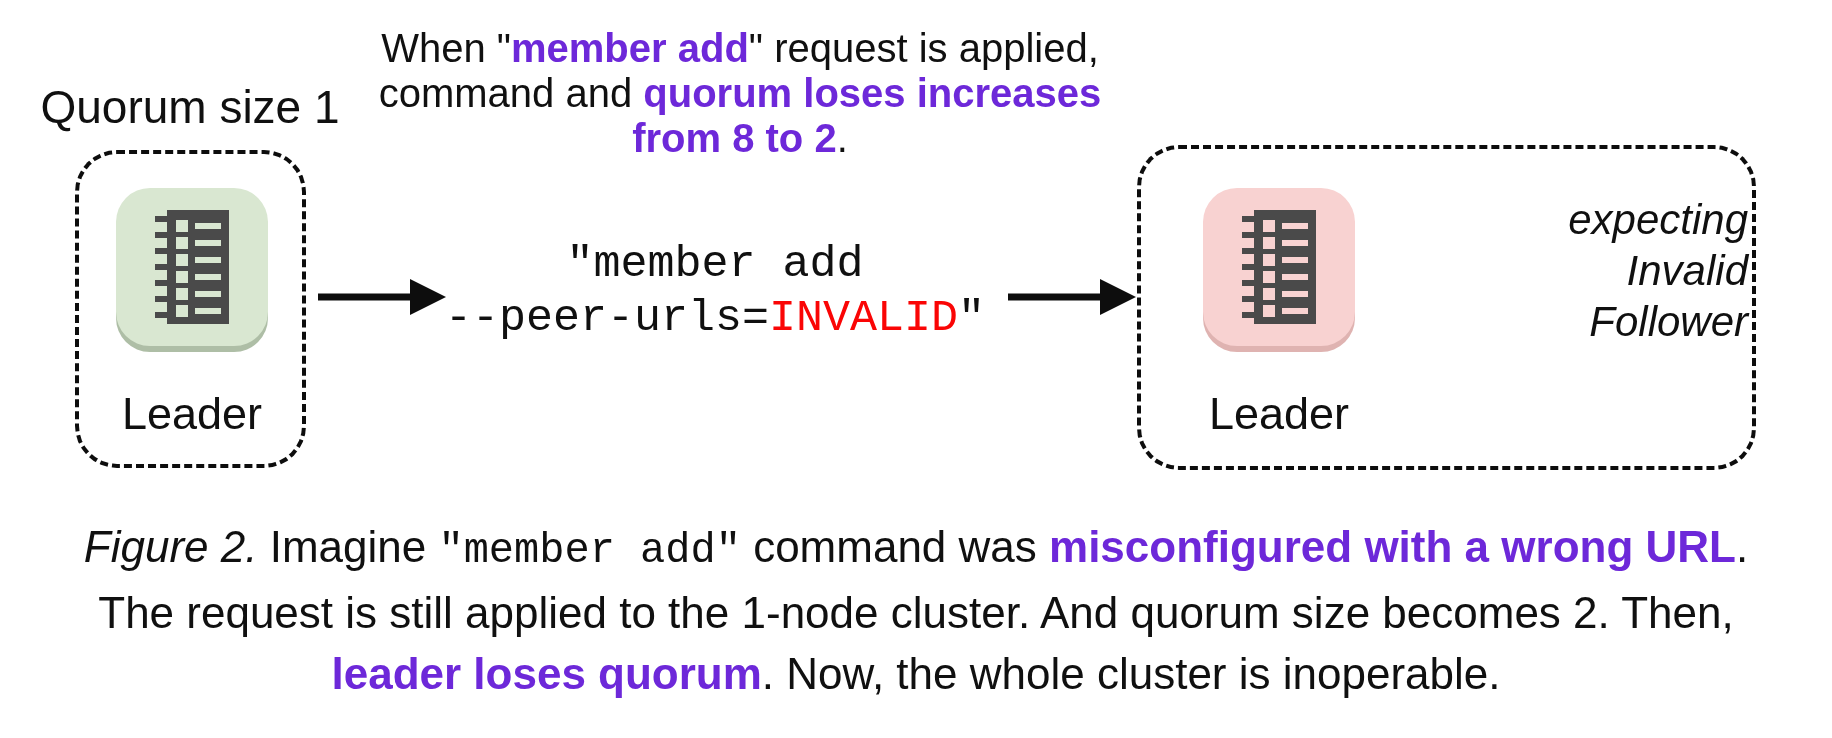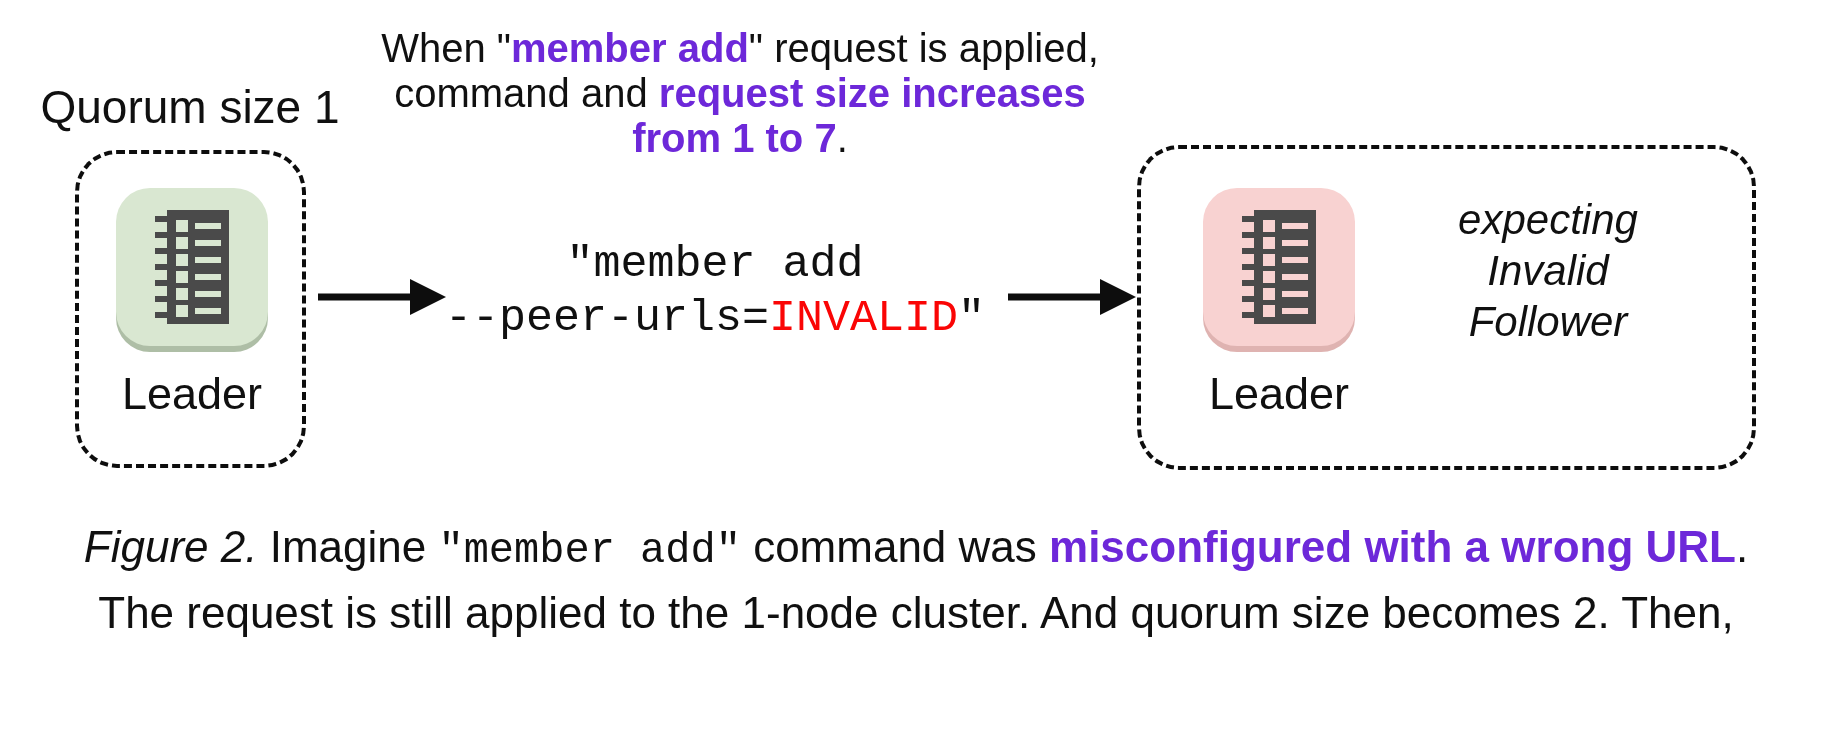--- a/index.html
+++ b/index.html
@@ -20,48 +20,48 @@
   .cluster-box{border:4px dashed #0d0d0d;border-radius:42px;background:transparent;}
   .box-left{left:75px;top:150px;width:223px;height:310px;}
   .box-right{left:1137px;top:145px;width:611px;height:317px;}
   
   .node-card{width:152px;height:158px;border-radius:34px;display:flex;
     align-items:center;justify-content:center;}
   .node-green{left:116px;top:188px;background:#D9E7D1;--accent:#D9E7D1;
     box-shadow:0 6px 0 #AEBEA6;}
   .node-pink{left:1203px;top:188px;background:#F8D2D1;--accent:#F8D2D1;
     box-shadow:0 6px 0 #DFB3B1;}
-  .node-label{font-size:45px;white-space:nowrap;}
+  .node-label{font-size:45px;white-space:nowrap;margin-top:20px;}
   
   .command{left:715px;top:238px;width:720px;text-align:center;
     font-family:"Liberation Mono","DejaVu Sans Mono",monospace;
     font-size:45px;line-height:54px;white-space:nowrap;}
   
-  .expecting{left:1548px;top:194px;width:400px;text-align:center;
+  .expecting{left:1548px;top:194px;width:400px;text-align:right;
     font-style:italic;font-size:42px;line-height:51px;}
   .cant-revert{left:1583px;top:388px;font-size:38px;font-weight:700;
     white-space:nowrap;}
   
   .caption{left:916px;top:516px;width:1800px;text-align:center;
     font-size:44px;line-height:61px;}
   .caption .mono{font-family:"Liberation Mono","DejaVu Sans Mono",monospace;
     font-size:42px;}
   .caption .fig{font-style:italic;}
   .arrow-svg{display:block;}
   .nowrap{white-space:nowrap;}
 </style>
 </head>
 <body>
 
 <div id="stage">
 
   <div class="abs ctr top-note">
     <div class="nowrap"><span>When "</span><span class="red-bold">member add</span><span>" request is applied,</span></div>
-    <div class="nowrap"><span>command and </span><span class="red-bold">request size increases</span></div>
-    <div class="nowrap"><span class="red-bold">from 1 to 7</span><span>.</span></div>
+    <div class="nowrap"><span>command and </span><span class="red-bold">quorum loses increases</span></div>
+    <div class="nowrap"><span class="red-bold">from 8 to 2</span><span>.</span></div>
   </div>
 
   <div class="abs ctr quorum-title" style="left:190px;top:80px;">Quorum size 1</div>
 
   <div class="abs cluster-box box-left"></div>
 
   <div class="abs node-card node-green">
     <span>
       <svg class="arrow-svg" width="82" height="118" viewBox="0 0 82 118">
         <g fill="#4A4A4A">
@@ -150,15 +150,16 @@
   <div class="abs ctr expecting">
     <div>expecting</div>
     <div>Invalid</div>
     <div>Follower</div>
   </div>
 
 
   <div class="abs ctr caption">
     <div class="nowrap"><span class="fig">Figure 2.</span><span> Imagine </span><span class="mono">"member add"</span><span> command was </span><span class="red-bold">misconfigured with a wrong URL</span><span>.</span></div>
     <div class="nowrap">The request is still applied to the 1-node cluster. And quorum size becomes 2. Then,</div>
+    <div class="nowrap"><span class="red-bold">leader loses quorum</span><span>. Now, the whole cluster is inoperable.</span></div>
   </div>
 
 </div>
 
 </body></html>

